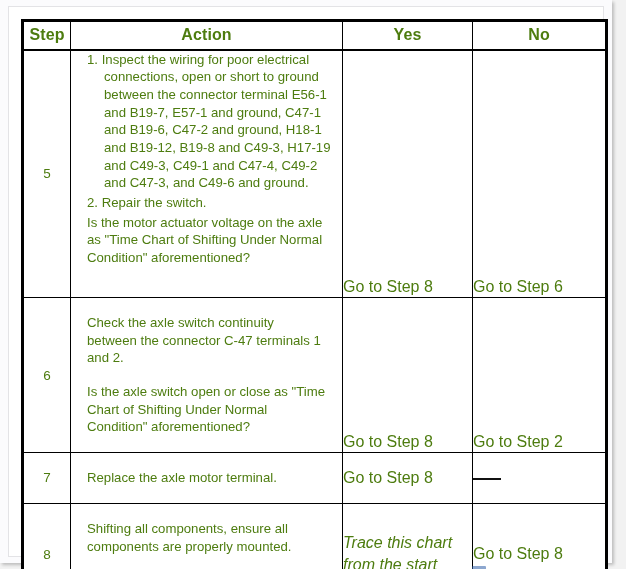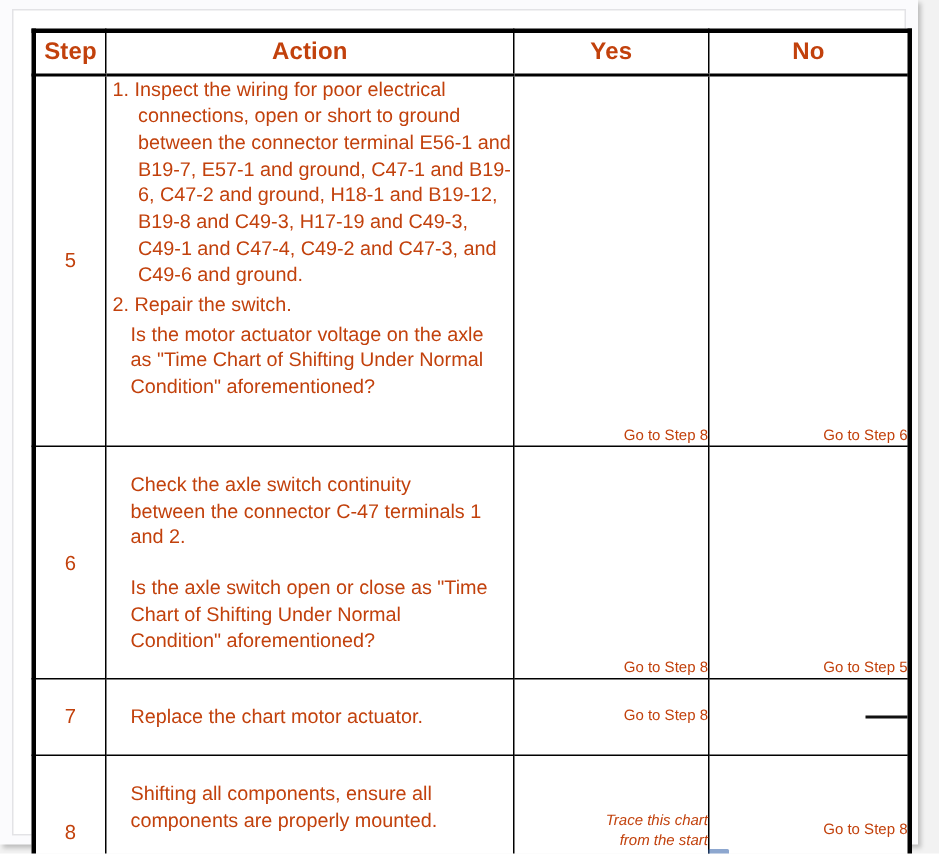--- a/index.html
+++ b/index.html
@@ -67,21 +67,21 @@
     background: #ffffff;
     border: 3px solid #000000;
     box-sizing: border-box;
   }
 
   table.step-table td,
   table.step-table th {
     border: 1px solid #000000;
     box-sizing: border-box;
     padding: 0;
-    color: #c2410c;
+    color: #4d7c0f;
   }
 
   
   col.c-step   { width: 48px; }
   col.c-action { width: 272px; }
   col.c-yes    { width: 130px; }
   col.c-no     { width: 134px; }
 
   
   tr.header-row th {
@@ -110,36 +110,36 @@
     text-align: left;
   }
   td.action-cell.mid {
     vertical-align: middle;
   }
 
   
   .numbered {
     padding-left: 17px;
     text-indent: -17px;
-    margin: 0 0 2px 4px;
+    margin: 0 0 2px 16px;
   }
   .para {
     margin: 16px;
   }
   .para.spaced {
     margin-top: 13px;
   }
   .para.tight {
     margin-top: 2px;
   }
 
   
   td.answer-cell {
-    text-align: right;
-    font-size: 10px;
+    text-align: left;
+    font-size: 16px;
     line-height: 1.32;
     vertical-align: bottom;
     padding-bottom: 9px;
   }
   td.answer-cell.mid {
     vertical-align: middle;
     padding-bottom: 0;
   }
   td.answer-cell.two-line {
     vertical-align: middle;
@@ -199,27 +199,27 @@
         <td class="answer-cell">Go to Step 6</td>
       </tr>
 
       <tr style="height:142px;">
         <td class="step-cell">6</td>
         <td class="action-cell">
           <p class="para">Check the axle switch continuity between the connector C-47 terminals 1 and 2.</p>
           <p class="para spaced">Is the axle switch open or close as "Time Chart of Shifting Under Normal Condition" aforementioned?</p>
         </td>
         <td class="answer-cell">Go to Step 8</td>
-        <td class="answer-cell">Go to Step 5</td>
+        <td class="answer-cell">Go to Step 2</td>
       </tr>
 
       <tr style="height:35px;">
         <td class="step-cell">7</td>
         <td class="action-cell mid">
-          <p class="para">Replace the chart motor actuator.</p>
+          <p class="para">Replace the axle motor terminal.</p>
         </td>
         <td class="answer-cell mid">Go to Step 8</td>
         <td class="answer-cell mid">
           <span class="dash-mark"></span>
         </td>
       </tr>
 
       <tr>
         <td class="step-cell">8</td>
         <td class="action-cell">

